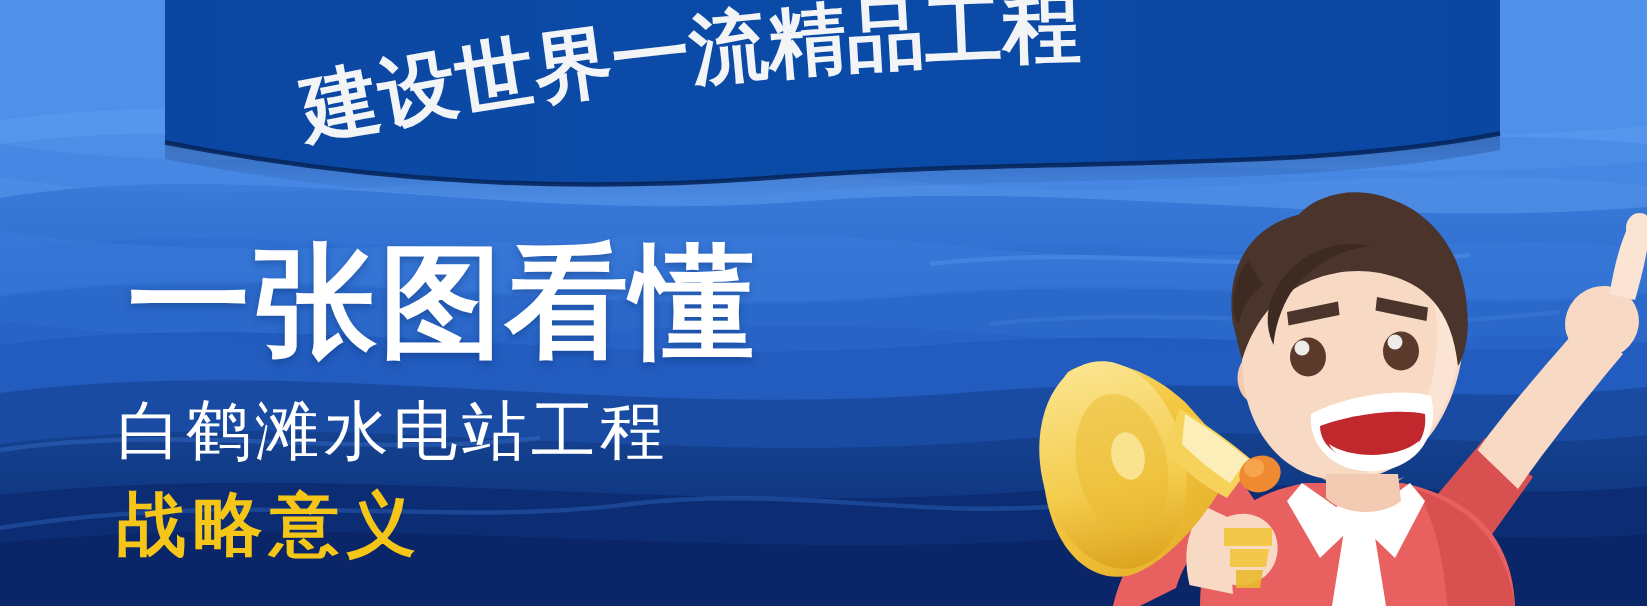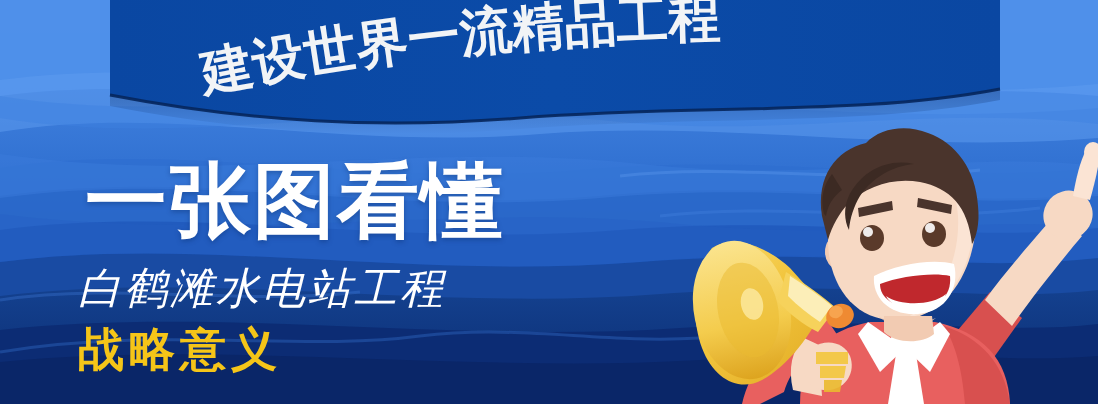--- a/index.html
+++ b/index.html
@@ -62,21 +62,20 @@
   .title-sub {
     position:absolute;
     left:78px; top:263px;
     font-family:"DejaVu Sans","Liberation Sans",sans-serif;
     font-weight:400;
     font-size:43px;
     line-height:50px;
     letter-spacing:3px;
     color:#ffffff;
     white-space:nowrap;
-    font-style:italic;
   }
   .title-accent {
     position:absolute;
     left:78px; top:322px;
     font-family:Liberation Sans, sans-serif;
     font-weight:bold;
     font-size:46px;
     line-height:54px;
     letter-spacing:5px;
     color:#f5c518;

